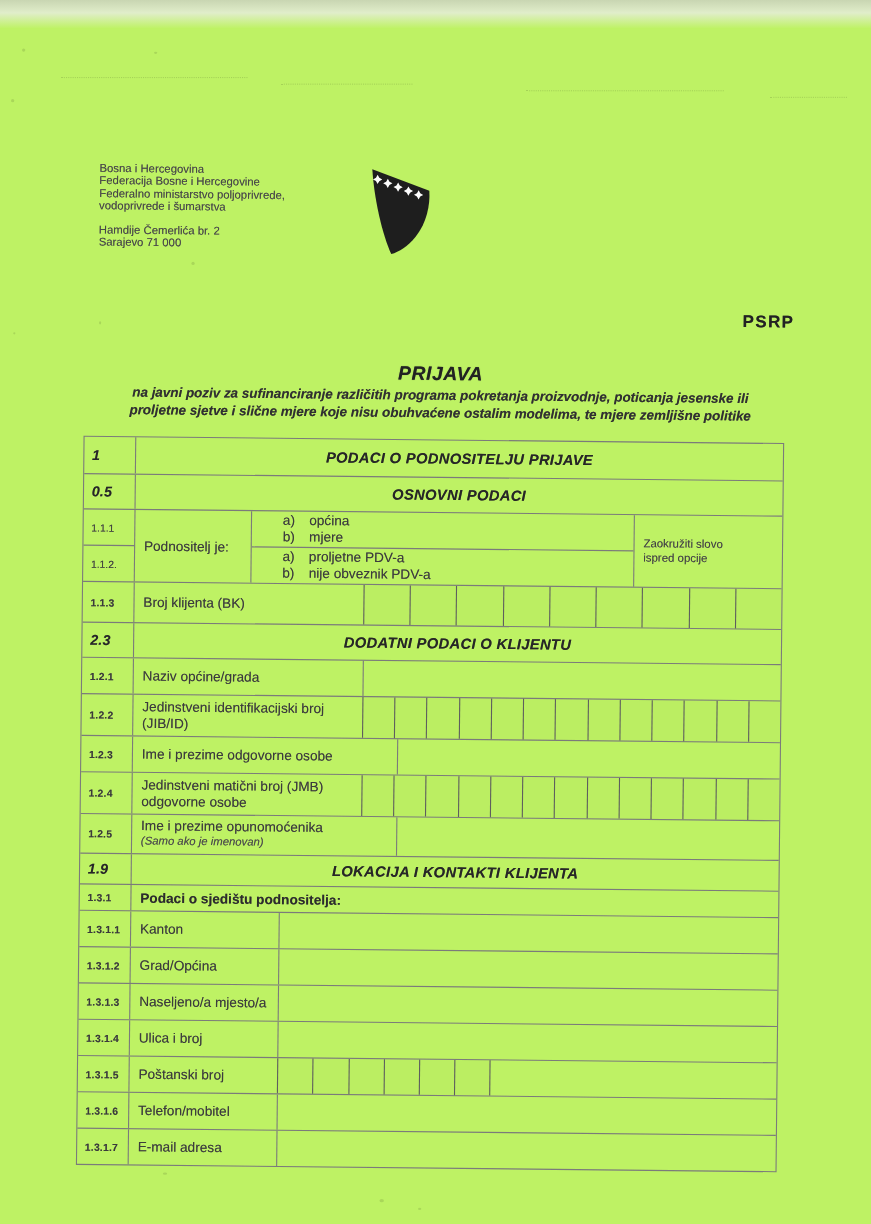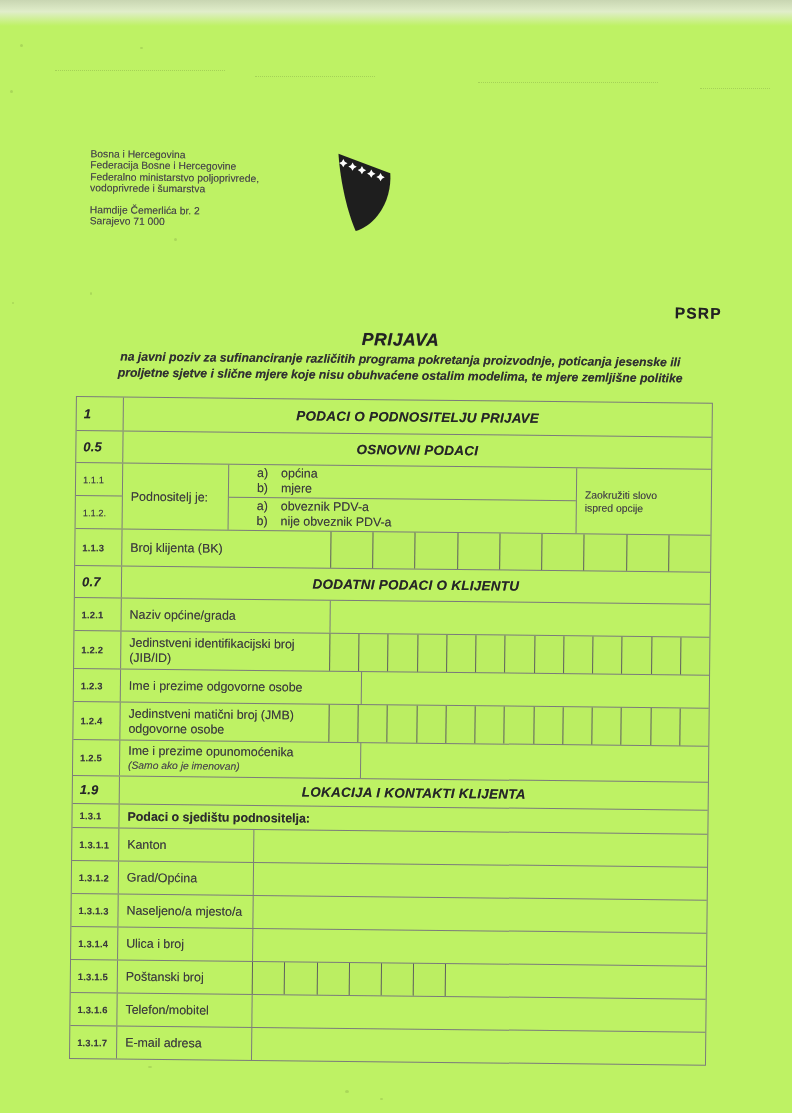--- a/index.html
+++ b/index.html
@@ -14,21 +14,21 @@
   .dash{position:absolute;border-top:1px dotted rgba(0,0,0,.13);height:0;}
   .speck{position:absolute;background:rgba(0,0,0,.11);border-radius:50%;filter:blur(.4px);}
   
   .sheet{position:absolute;inset:0;transform:rotate(.6deg);transform-origin:70px 390px;}
   
   .letterhead{position:absolute;left:88px;top:148px;color:#474747;font-size:10.3px;
     line-height:11.3px;text-shadow:0 0 .6px rgba(90,90,90,.65);}
   .letterhead .gap{height:11px;}
   .emblem{position:absolute;left:333px;top:149px;width:58px;height:80px;}
   .doc-code{position:absolute;left:674px;top:278px;font-size:15.5px;font-weight:bold;
-    letter-spacing:1.2px;color:#222;text-shadow:0 0 .6px rgba(60,60,60,.7);margin-top:20px;}
+    letter-spacing:1.2px;color:#222;text-shadow:0 0 .6px rgba(60,60,60,.7);}
   
   .title-block{position:absolute;left:84px;top:326px;width:632px;text-align:center;}
   .doc-title{font-size:17.5px;font-weight:bold;font-style:italic;color:#222;
     letter-spacing:.6px;text-shadow:0 0 .7px rgba(50,50,50,.75);}
   .doc-sub{margin-top:1px;font-size:12.2px;font-weight:bold;font-style:italic;
     line-height:16.2px;color:#303030;text-shadow:0 0 .6px rgba(70,70,70,.7);}
   
   .ftable{position:absolute;left:76px;top:396px;width:637px;border:1px solid #7b7b7b;
     color:#3c3c3c;box-sizing:border-box;}
   .frow{display:flex;align-items:stretch;border-top:1px solid #7b7b7b;box-sizing:border-box;}
@@ -154,21 +154,21 @@
           <div class="half">
             <div class="optline">
               <span class="letter">a)</span><span>općina</span>
             </div>
             <div class="optline">
               <span class="letter">b)</span><span>mjere</span>
             </div>
           </div>
           <div class="half">
             <div class="optline">
-              <span class="letter">a)</span><span>obveznik PDV-a</span>
+              <span class="letter">a)</span><span>proljetne PDV-a</span>
             </div>
             <div class="optline">
               <span class="letter">b)</span><span>nije obveznik PDV-a</span>
             </div>
           </div>
         </div>
         <div class="notecell">
           <div>Zaokružiti slovo</div>
           <div>ispred opcije</div>
         </div>
@@ -184,21 +184,21 @@
             <i></i>
             <i></i>
             <i></i>
             <i></i>
             <i></i>
             <i></i>
           </div>
       </div>
 
       <div class="frow h32">
-        <div class="num secnum">0.7</div>
+        <div class="num secnum">2.3</div>
         <div class="sectitle">DODATNI PODACI O KLIJENTU</div>
       </div>
 
       <div class="frow h33">
         <div class="num">1.2.1</div>
         <div class="lab w208">Naziv općine/grada</div>
         <div class="field"></div>
       </div>
 
       <div class="frow h38">

